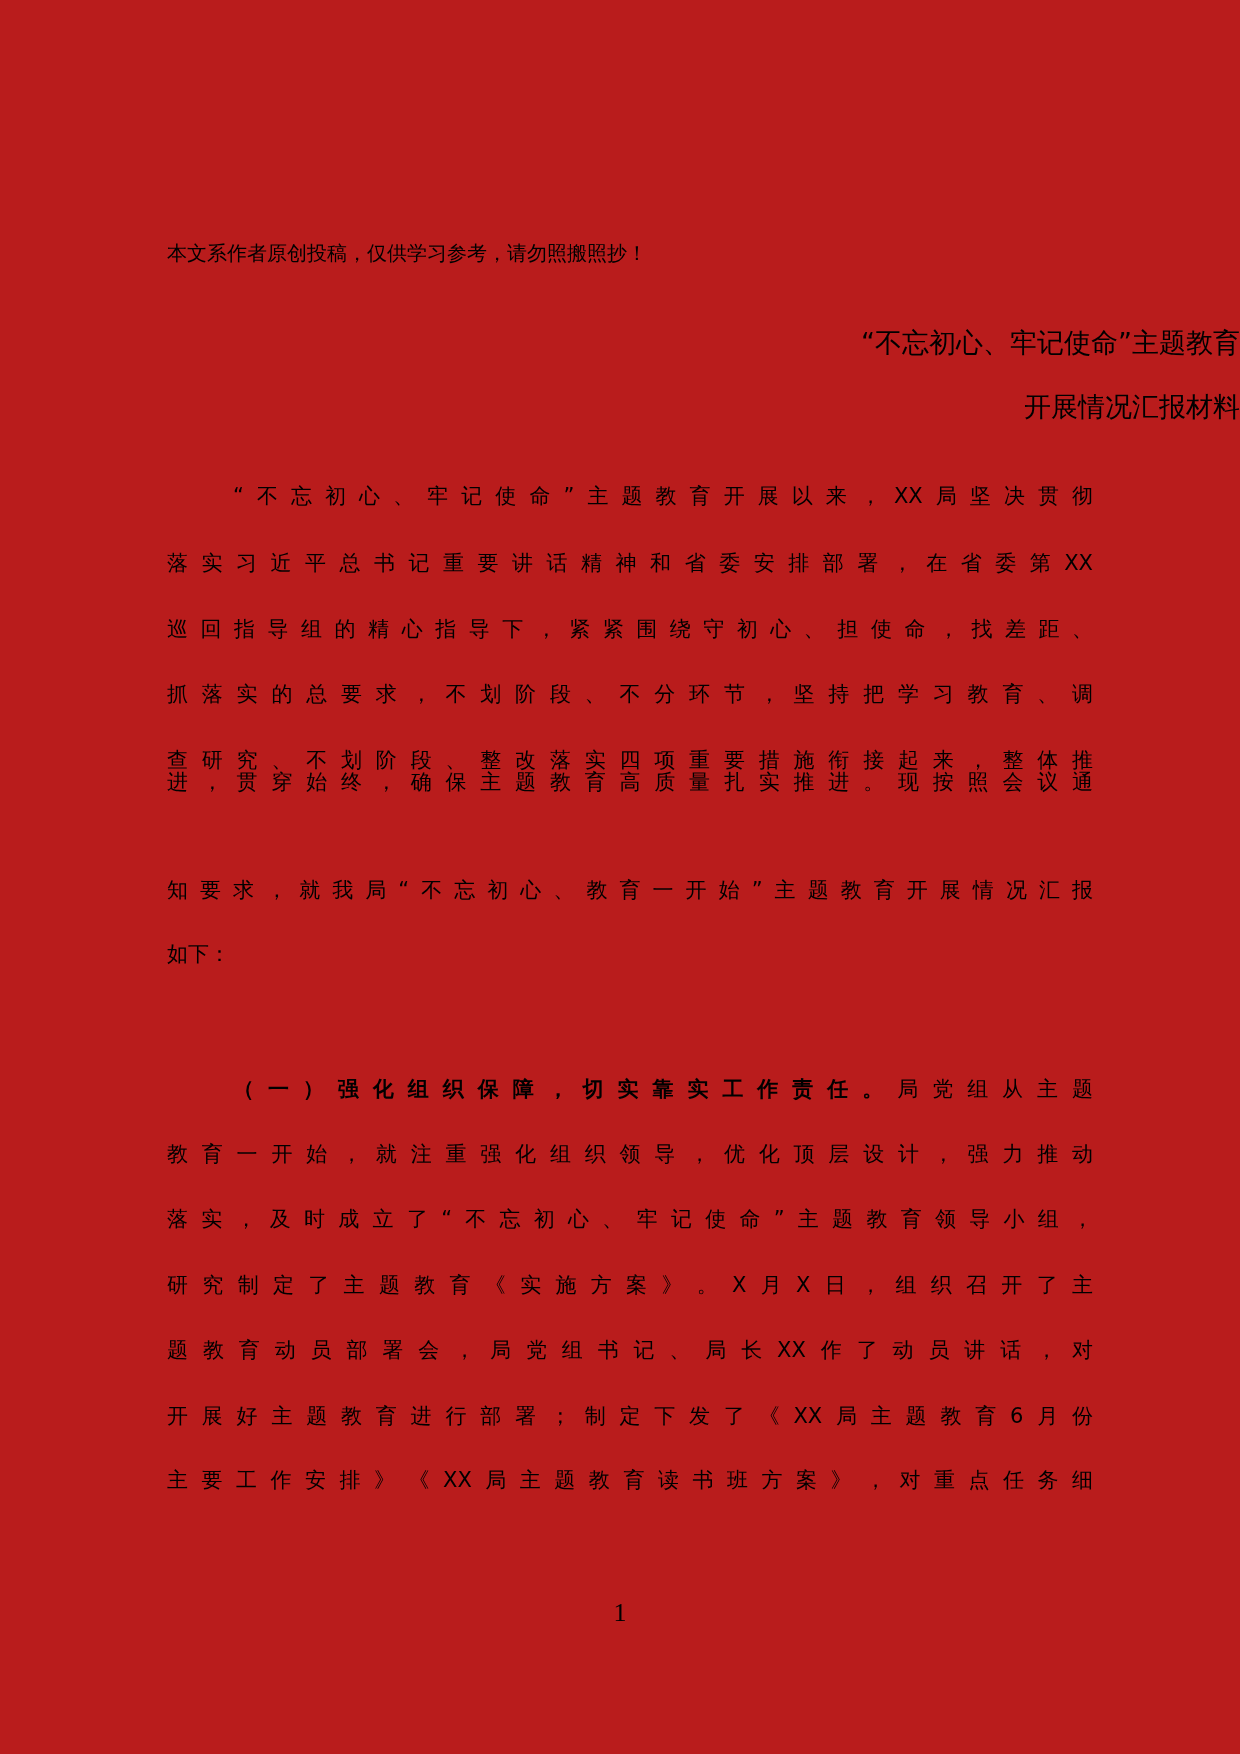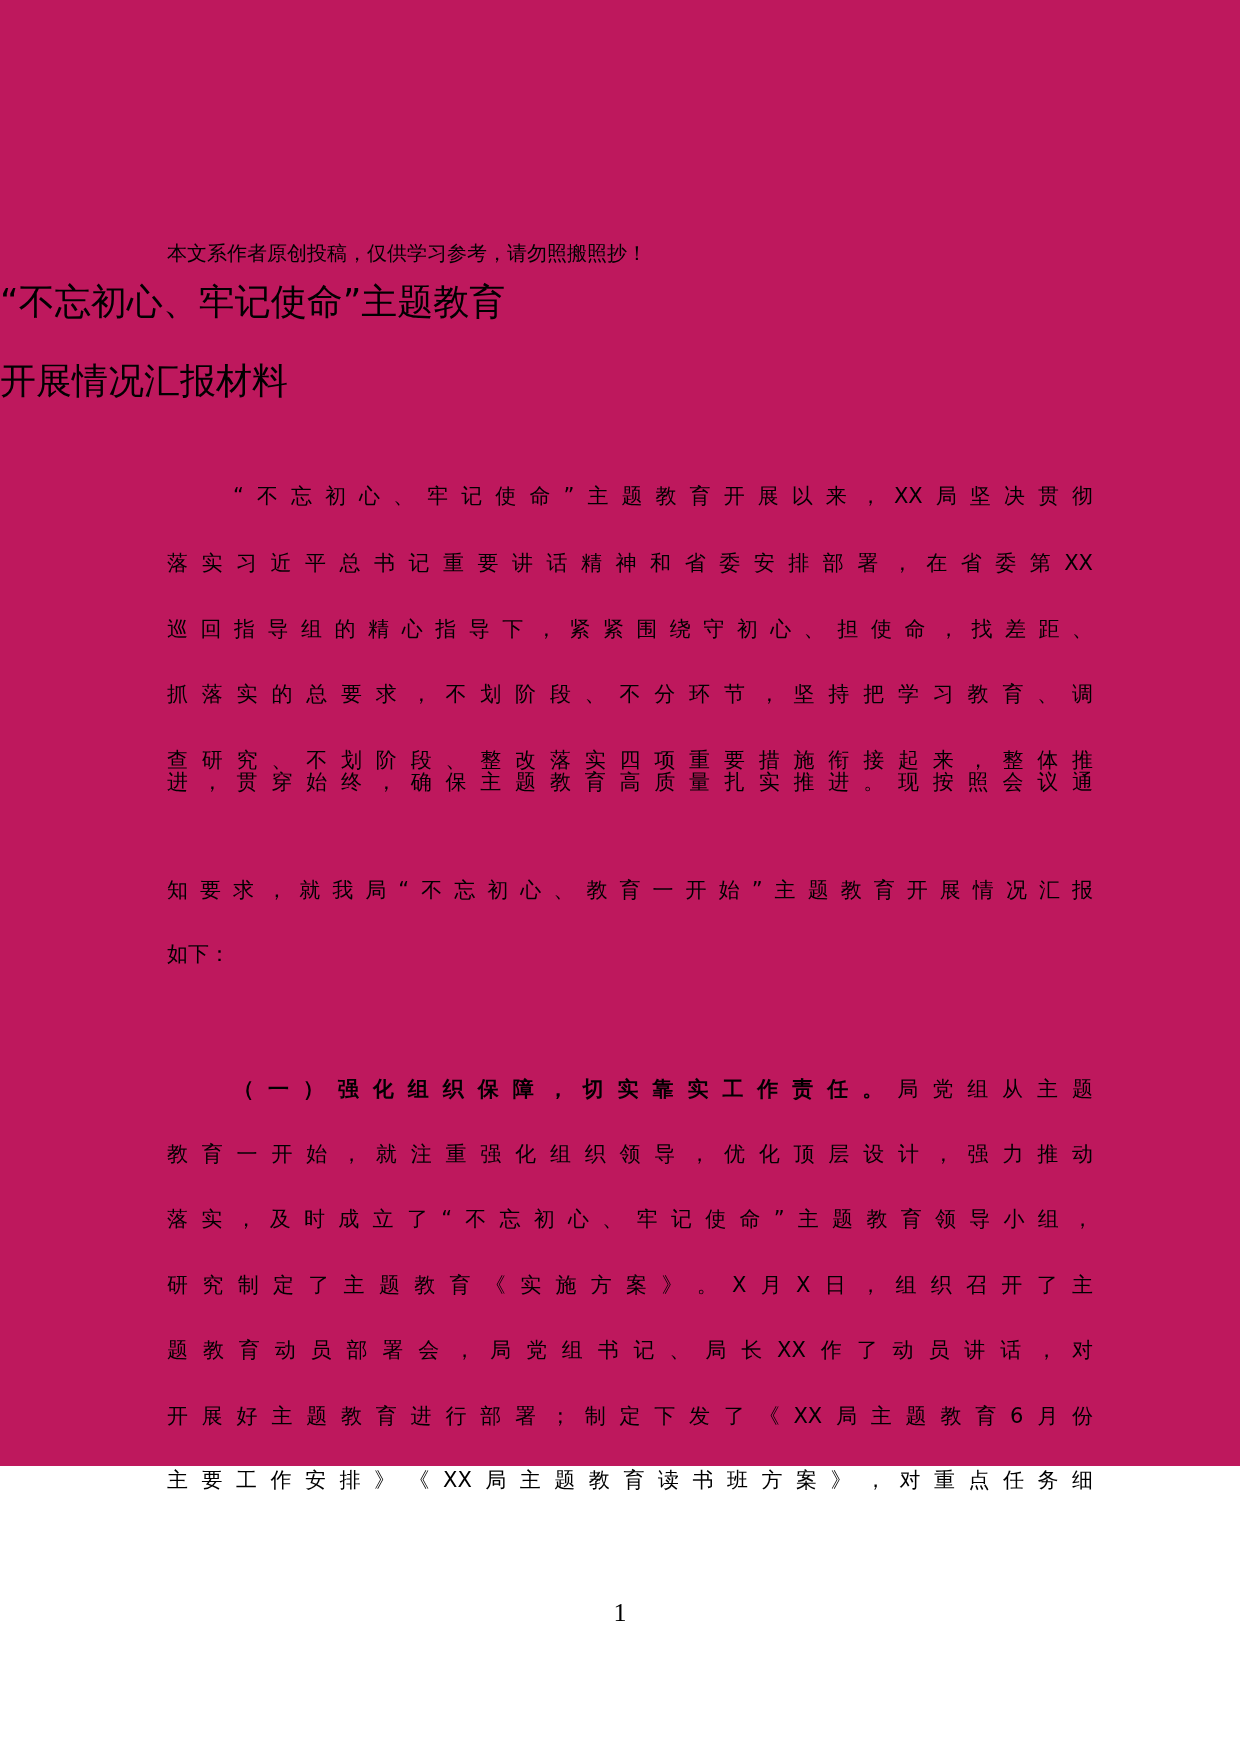--- a/index.html
+++ b/index.html
@@ -1,26 +1,26 @@
 <!DOCTYPE html>
 <html><head>
 <meta charset="utf-8">
 <style>
   html, body { margin: 0; padding: 0; background: #ffffff; }
   body { width: 1240px; height: 1754px; position: relative; overflow: hidden; }
-  .page { position: absolute; left: 0; top: 0; width: 1240px; height: 1466px; background: #be185d; }
+  .page { position: absolute; left: 0; top: 0; width: 1240px; height: 1754px; background: #b91c1c; }
   .line {
     position: absolute; white-space: nowrap; color: #000;
     font-family: "DejaVu Sans", "Liberation Sans", sans-serif;
     line-height: 40px; height: 40px;
   }
   .note { font-size: 20px; left: 167px; top: 241px; line-height: 24px; height: 24px; }
-  .title { font-size: 36px; line-height: 48px; height: 48px; width: 1240px; left: 0; text-align: left; }
+  .title { font-size: 27px; line-height: 48px; height: 48px; width: 1240px; left: 0; text-align: right; margin-top: 41px; }
   .title1 { top: 278px; }
-  .title2 { top: 357px; }
+  .title2 { top: 342px; }
   .body { font-size: 21px; left: 167px; width: 926px; text-align: justify; text-align-last: justify; }
   .body.indent { left: 233px; width: 860px; }
   .body.last { text-align-last: left; }
   .heading { font-size: 33px; left: 233px; }
   .bold { font-weight: bold; }
   .pagenum {
     position: absolute; top: 1598px; left: 0; width: 1240px; text-align: center;
     font-family: "Liberation Serif", "DejaVu Serif", serif; font-size: 26px; color: #000;
   }
 </style>

